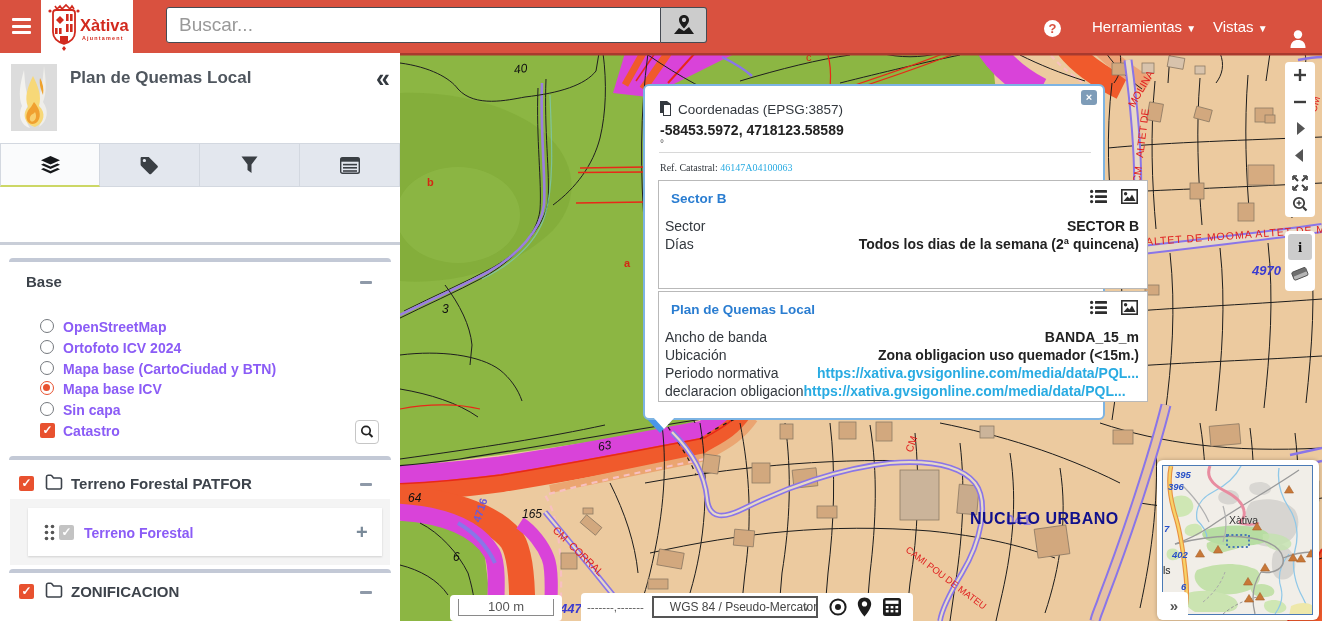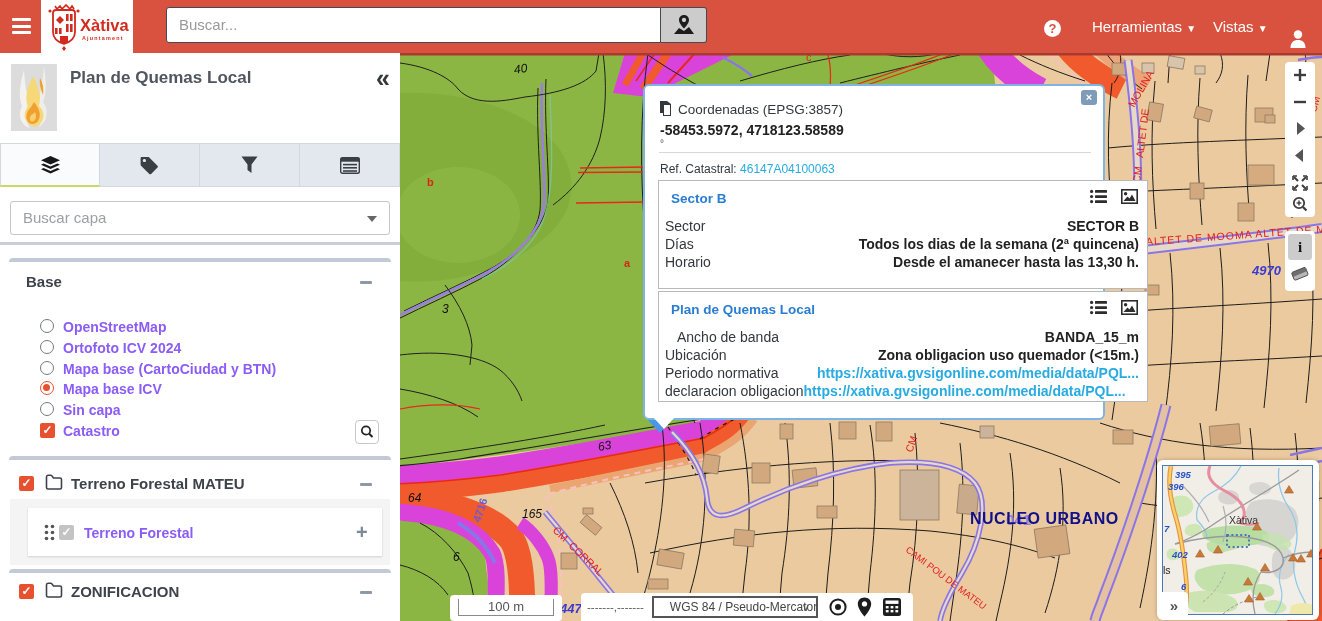--- a/index.html
+++ b/index.html
@@ -4,21 +4,21 @@
 <style>
 * { margin:0; padding:0; box-sizing:border-box; }
 html,body { width:1322px; height:621px; overflow:hidden; font-family:"Liberation Sans", sans-serif; background:#fff; }
 #app { position:relative; width:1322px; height:621px; }
 
 #topbar { position:absolute; left:0; top:0; width:1322px; height:53px; background:#d9513f; }
 #burger { position:absolute; left:12px; top:18px; width:19px; height:16px; }
 #burger span { display:block; height:3px; background:#fff; border-radius:1px; margin-bottom:3.5px; }
 #logobox { position:absolute; left:41px; top:0; width:92px; height:53px; background:#fff; display:flex; align-items:center; justify-content:center; }
 #searchwrap { position:absolute; left:166px; top:7px; width:541px; height:36px; }
-#searchinput { position:absolute; left:0; top:0; width:495px; height:36px; background:#fff; border:1px solid #454a52; border-radius:3px 0 0 3px; color:#999; font-size:15px; line-height:34px; padding-left:12px; }
+#searchinput { position:absolute; left:0; top:0; width:495px; height:36px; background:#fff; border:1px solid #454a52; border-radius:3px 0 0 3px; color:#999; font-size:19px; line-height:34px; padding-left:12px; }
 #searchbtn { position:absolute; left:495px; top:0; width:46px; height:36px; background:#ccc; border:1px solid #454a52; border-left:none; border-radius:0 3px 3px 0; display:flex; align-items:center; justify-content:center; }
 .nav-right { position:absolute; top:0; height:53px; color:#fff; font-size:15px; line-height:53px; }
 
 #sidebar { position:absolute; left:0; top:53px; width:400px; height:568px; background:#fff; overflow:hidden; }
 #flamebox { position:absolute; left:11px; top:11px; width:46px; height:67px; background:#dcdcdc; }
 #sidetitle { position:absolute; left:70px; top:15px; font-size:17px; font-weight:bold; color:#4f565e; }
 #collapse { position:absolute; right:10px; top:11px; font-size:25px; color:#343a40; font-weight:bold; }
 #tabs { position:absolute; left:0; top:90px; width:400px; height:44px; display:flex; }
 .tab { width:100px; height:44px; background:#e3e7ee; border:1px solid #d3d8e0; border-left:none; display:flex; align-items:center; justify-content:center; }
 .tab.active { background:#fafbfc; border-bottom:2px solid #ccd765; border-left:1px solid #d3d8e0; }
@@ -229,21 +229,21 @@
     <div id="popup">
       <div id="closebtn">×</div>
       <svg style="position:absolute;left:14px;top:15px;" width="13" height="15" viewBox="0 0 13 15">
           <path d="M1,0 L8,0 L8,3 L12,3 L12,15 L4,15 L4,12 L1,12 Z M5,4 L5,14 L11,14 L11,4 Z" fill="#33383e" fill-rule="evenodd"></path>
           <path d="M8,0 L12,3 L8,3 Z" fill="#33383e"></path>
         </svg>
       <div style="position:absolute;left:33px;top:16px;font-size:13.5px;color:#33383e;">Coordenadas (EPSG:3857)</div>
       <div style="position:absolute;left:15px;top:36px;font-size:14px;font-weight:bold;color:#222;">-58453.5972, 4718123.58589</div>
       <div style="position:absolute;left:15px;top:52px;font-size:10px;color:#555;">°</div>
       <div style="position:absolute;left:14px;top:66px;width:432px;height:1px;background:#d8d8d8;"></div>
-      <div style="position:absolute;left:15px;top:76px;font-size:12px;color:#33383e;">Ref. Catastral: <span class="link">46147A04100063</span></div>
+      <div style="position:absolute;left:15px;top:76px;font-size:10px;color:#33383e;font-family:Liberation Serif, serif;">Ref. Catastral: <span class="link">46147A04100063</span></div>
       <div class="attrbox" style="top:94px;height:109px;">
         <div class="attrhead">Sector B</div>
         <svg style="position:absolute;right:40px;top:8px;" width="17" height="15" viewBox="0 0 17 15">
             <g fill="#2d2d2d">
               <circle cx="1.6" cy="2.4" r="1.6"></circle>
               <rect x="5" y="1.1" width="12" height="2.7" rx="0.6"></rect>
               <circle cx="1.6" cy="7.5" r="1.6"></circle>
               <rect x="5" y="6.2" width="12" height="2.7" rx="0.6"></rect>
               <circle cx="1.6" cy="12.6" r="1.6"></circle>
               <rect x="5" y="11.3" width="12" height="2.7" rx="0.6"></rect>
@@ -254,44 +254,40 @@
             <circle cx="4.6" cy="4.8" r="1.7" fill="#2d2d2d"></circle>
             <path d="M2.5,12 L6.5,7.5 L8.5,9.5 L11,5.5 L14.5,12 Z" fill="#2d2d2d"></path>
           </svg>
         <div class="attrrow" style="margin-top:3px;">
             <span class="k">Sector</span>
             <span class="v">SECTOR B</span>
           </div>
         <div class="attrrow">
             <span class="k">Días</span>
             <span class="v">Todos los dias de la semana (2ª quincena)</span>
-          </div>
-        <div class="attrrow">
-            <span class="k">Horario</span>
-            <span class="v">Desde el amanecer hasta las 13,30 h.</span>
           </div>
       </div>
       <div class="attrbox" style="top:205px;height:111px;">
         <div class="attrhead">Plan de Quemas Local</div>
         <svg style="position:absolute;right:40px;top:8px;" width="17" height="15" viewBox="0 0 17 15">
             <g fill="#2d2d2d">
               <circle cx="1.6" cy="2.4" r="1.6"></circle>
               <rect x="5" y="1.1" width="12" height="2.7" rx="0.6"></rect>
               <circle cx="1.6" cy="7.5" r="1.6"></circle>
               <rect x="5" y="6.2" width="12" height="2.7" rx="0.6"></rect>
               <circle cx="1.6" cy="12.6" r="1.6"></circle>
               <rect x="5" y="11.3" width="12" height="2.7" rx="0.6"></rect>
             </g>
           </svg>
         <svg style="position:absolute;right:9px;top:8px;" width="17" height="15" viewBox="0 0 17 15">
             <rect x="0.8" y="0.8" width="15.4" height="13.4" fill="none" stroke="#2d2d2d" stroke-width="1.6"></rect>
             <circle cx="4.6" cy="4.8" r="1.7" fill="#2d2d2d"></circle>
             <path d="M2.5,12 L6.5,7.5 L8.5,9.5 L11,5.5 L14.5,12 Z" fill="#2d2d2d"></path>
           </svg>
-        <div class="attrrow" style="margin-top:3px;margin-left:12px;">
+        <div class="attrrow" style="margin-top:3px;">
             <span class="k">Ancho de banda</span>
             <span class="v">BANDA_15_m</span>
           </div>
         <div class="attrrow">
             <span class="k">Ubicación</span>
             <span class="v">Zona obligacion uso quemador (&lt;15m.)</span>
           </div>
         <div class="attrrow">
             <span class="k">Periodo normativa</span>
             <span class="v link">https://xativa.gvsigonline.com/media/data/PQL...</span>
@@ -507,21 +503,20 @@
             <rect x="0.7" y="0.7" width="18.6" height="15.6" rx="1.8" fill="none" stroke="#3a3f44" stroke-width="1.4"></rect>
             <rect x="0.7" y="0.7" width="18.6" height="4" fill="#3a3f44"></rect>
             <g stroke="#3a3f44" stroke-width="1.6">
               <line x1="3" y1="7.6" x2="17" y2="7.6"></line>
               <line x1="3" y1="10.8" x2="17" y2="10.8"></line>
               <line x1="3" y1="14" x2="17" y2="14"></line>
             </g>
           </svg>
         </div>
     </div>
-    <div id="layersel">Buscar capa<span class="caret"></span></div>
     <div style="position:absolute;left:0;top:189px;width:400px;height:3px;background:#c9ced8;"></div>
 
     <div class="panel-top" style="top:205px;"></div>
     <div class="sechead" style="left:26px;top:220px;">Base</div>
     <div class="minus" style="left:360px;top:228px;"></div>
     <div class="radio" style="left:40px;top:266px;"></div>
       <div class="rowlbl" style="left:63px;top:266px;">OpenStreetMap</div>
     <div class="radio" style="left:40px;top:287px;"></div>
       <div class="rowlbl" style="left:63px;top:287px;">Ortofoto ICV 2024</div>
     <div class="radio" style="left:40px;top:308px;"></div>
@@ -537,21 +532,21 @@
           <circle cx="10" cy="9.5" r="4.2" fill="none" stroke="#222" stroke-width="1.7"></circle>
           <line x1="13.2" y1="12.7" x2="16.5" y2="16" stroke="#222" stroke-width="2"></line>
         </svg>
     </div>
 
     <div class="panel-top" style="top:403px;"></div>
     <div class="cbx" style="left:19px;top:423px;">✓</div>
     <svg style="position:absolute;left:45px;top:421px;" width="18" height="16" viewBox="0 0 18 16">
         <path d="M1.5,3 L1.5,13.5 C1.5,14.3 2.2,15 3,15 L15,15 C15.8,15 16.5,14.3 16.5,13.5 L16.5,5.5 C16.5,4.7 15.8,4 15,4 L8.5,4 L6.8,1.8 C6.5,1.5 6.2,1.3 5.8,1.3 L3,1.3 C2.2,1.3 1.5,2.2 1.5,3 Z" fill="none" stroke="#3d434b" stroke-width="1.6"></path>
       </svg>
-    <div class="sechead" style="left:71px;top:422px;">Terreno Forestal MATEU</div>
+    <div class="sechead" style="left:71px;top:422px;">Terreno Forestal PATFOR</div>
     <div class="minus" style="left:360px;top:430px;"></div>
     <div style="position:absolute;left:10px;top:446px;width:380px;height:66px;background:#f4f4f4;"></div>
     <div style="position:absolute;left:28px;top:455px;width:354px;height:48px;background:#fff;box-shadow:0 1px 2px rgba(0,0,0,0.15);"></div>
     <svg style="position:absolute;left:44px;top:471px;" width="11" height="17" viewBox="0 0 11 17">
         <g fill="#555">
           <circle cx="2.5" cy="2.5" r="1.8"></circle>
           <circle cx="8.5" cy="2.5" r="1.8"></circle>
           <circle cx="2.5" cy="8.5" r="1.8"></circle>
           <circle cx="8.5" cy="8.5" r="1.8"></circle>
           <circle cx="2.5" cy="14.5" r="1.8"></circle>

